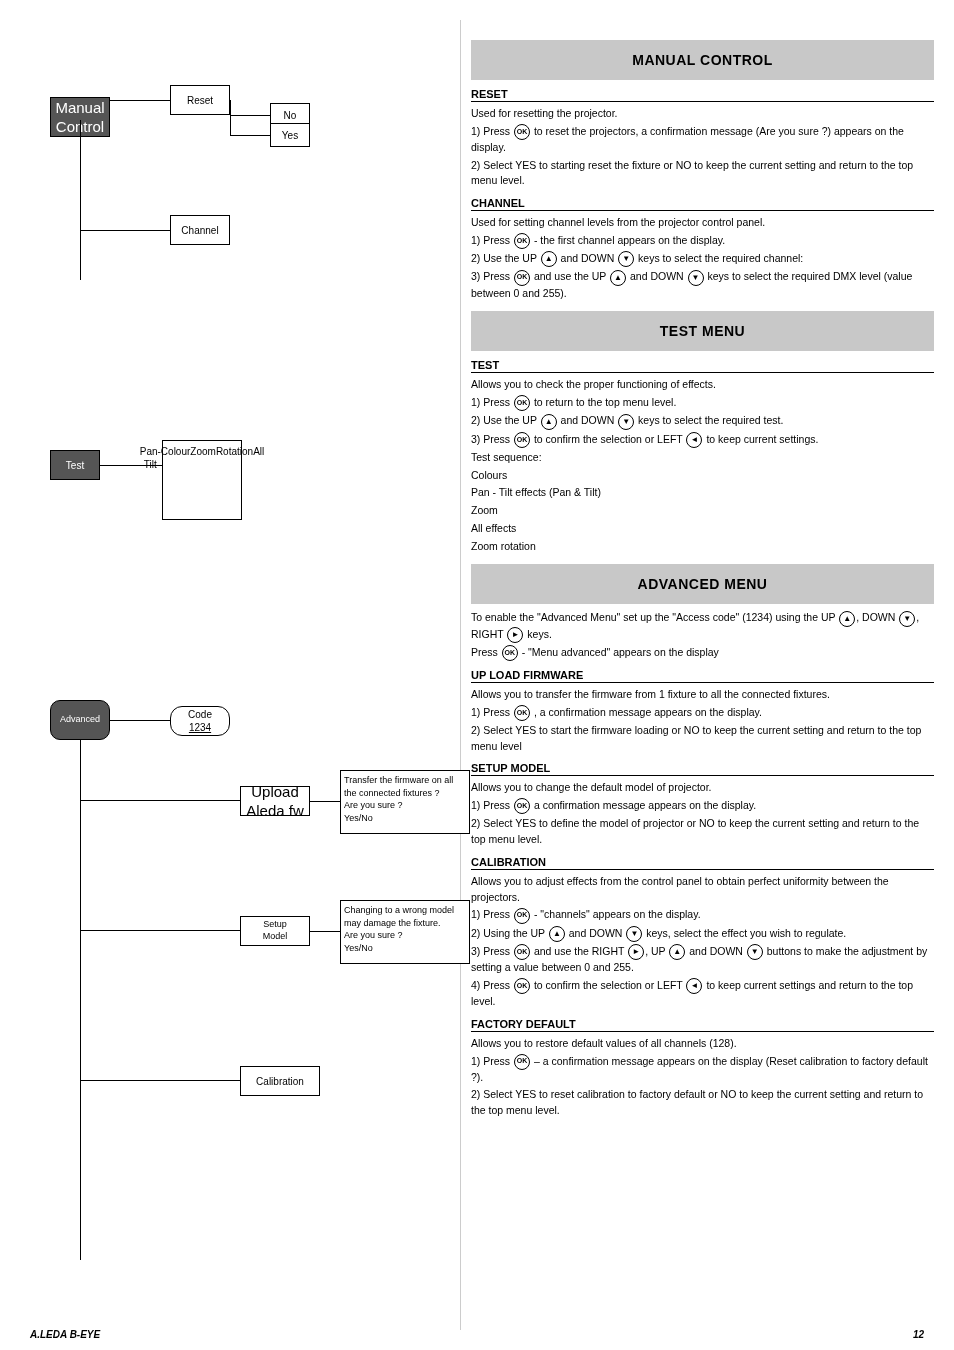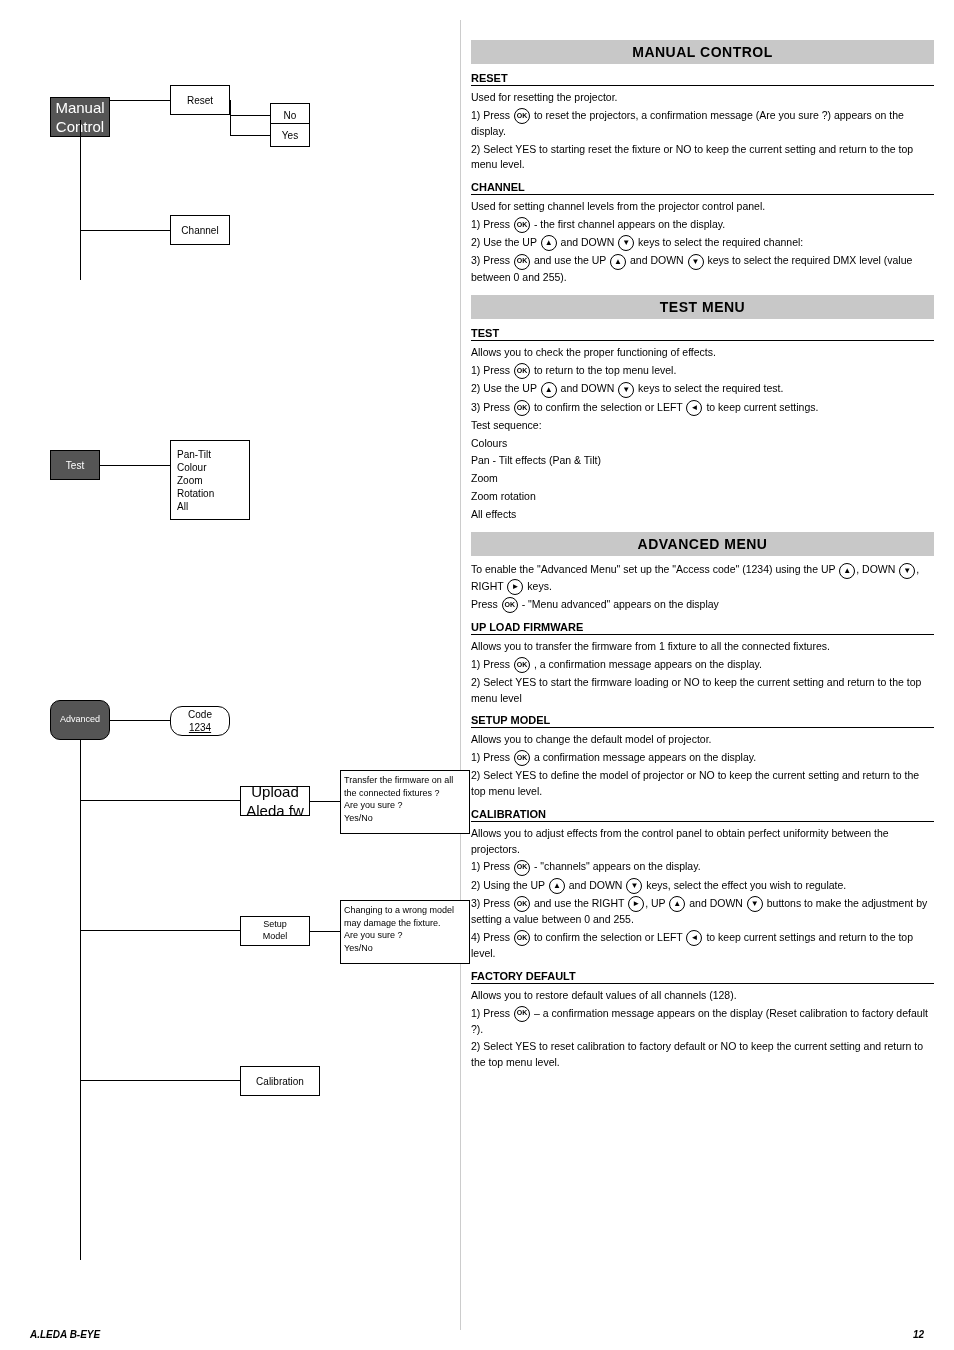--- a/index.html
+++ b/index.html
@@ -63,21 +63,21 @@
       border-left: 1px solid #000;
       width: 0;
     }
 
     
     .section-header {
       background: #c8c8c8;
       text-align: center;
       font-weight: bold;
       font-size: 14px;
-      padding: 4px 0;
+      padding: 12px 0;
       margin-bottom: 6px;
       margin-top: 10px;
       letter-spacing: 0.5px;
     }
     .sub-header {
       font-weight: bold;
       font-size: 11px;
       border-bottom: 1px solid #000;
       margin-bottom: 4px;
       margin-top: 8px;
@@ -145,21 +145,21 @@
       <div class="diag-box" style="left:140px; top:185px; width:60px; height:30px;">
         Channel
       </div>
 
       <div class="diag-box dark" style="left:20px; top:420px; width:50px; height:30px;">
         Test
       </div>
 
       <div class="line-h" style="left:70px; top:435px; width:70px;"></div>
 
-      <div class="diag-box" style="left:140px; top:410px; width:80px; height:80px; flex-direction:column; justify-content:center; align-items:flex-start; padding:4px 6px; font-size:10px;">
+      <div class="diag-box" style="left:132px; top:410px; width:80px; height:80px; flex-direction:row; justify-content:center; align-items:flex-start; padding:4px 6px; font-size:10px;">
         <div>Pan-Tilt</div>
         <div>Colour</div>
         <div>Zoom</div>
         <div>Rotation</div>
         <div>All</div>
       </div>
 
       <div class="diag-box dark" style="left:20px; top:670px; width:60px; height:40px; font-size:9px;border-radius:10px;">
         Advanced
       </div>
@@ -236,22 +236,22 @@
     <div class="sub-header">TEST</div>
     <div class="text-block">
       <p>Allows you to check the proper functioning of effects.</p>
       <p>1) Press <span class="inline-icon ok">OK</span> to return to the top menu level.</p>
       <p>2) Use the UP <span class="inline-icon">▲</span> and DOWN <span class="inline-icon">▼</span> keys to select the required test.</p>
       <p>3) Press <span class="inline-icon ok">OK</span> to confirm the selection or LEFT <span class="inline-icon">◄</span> to keep current settings.</p>
       <p>Test sequence:</p>
       <p>Colours</p>
       <p>Pan - Tilt effects (Pan &amp; Tilt)</p>
       <p>Zoom</p>
+      <p>All effects</p>
       <p>Zoom rotation</p>
-      <p>All effects</p>
     </div>
 
     <div class="section-header">ADVANCED MENU</div>
 
     <div class="text-block">
       <p>To enable the "Advanced Menu" set up the "Access code" (1234) using the UP <span class="inline-icon">▲</span>, DOWN <span class="inline-icon">▼</span>, RIGHT <span class="inline-icon">►</span> keys.</p>
       <p>Press <span class="inline-icon ok">OK</span> - "Menu advanced" appears on the display</p>
     </div>
 
     <div class="sub-header">UP LOAD FIRMWARE</div>

